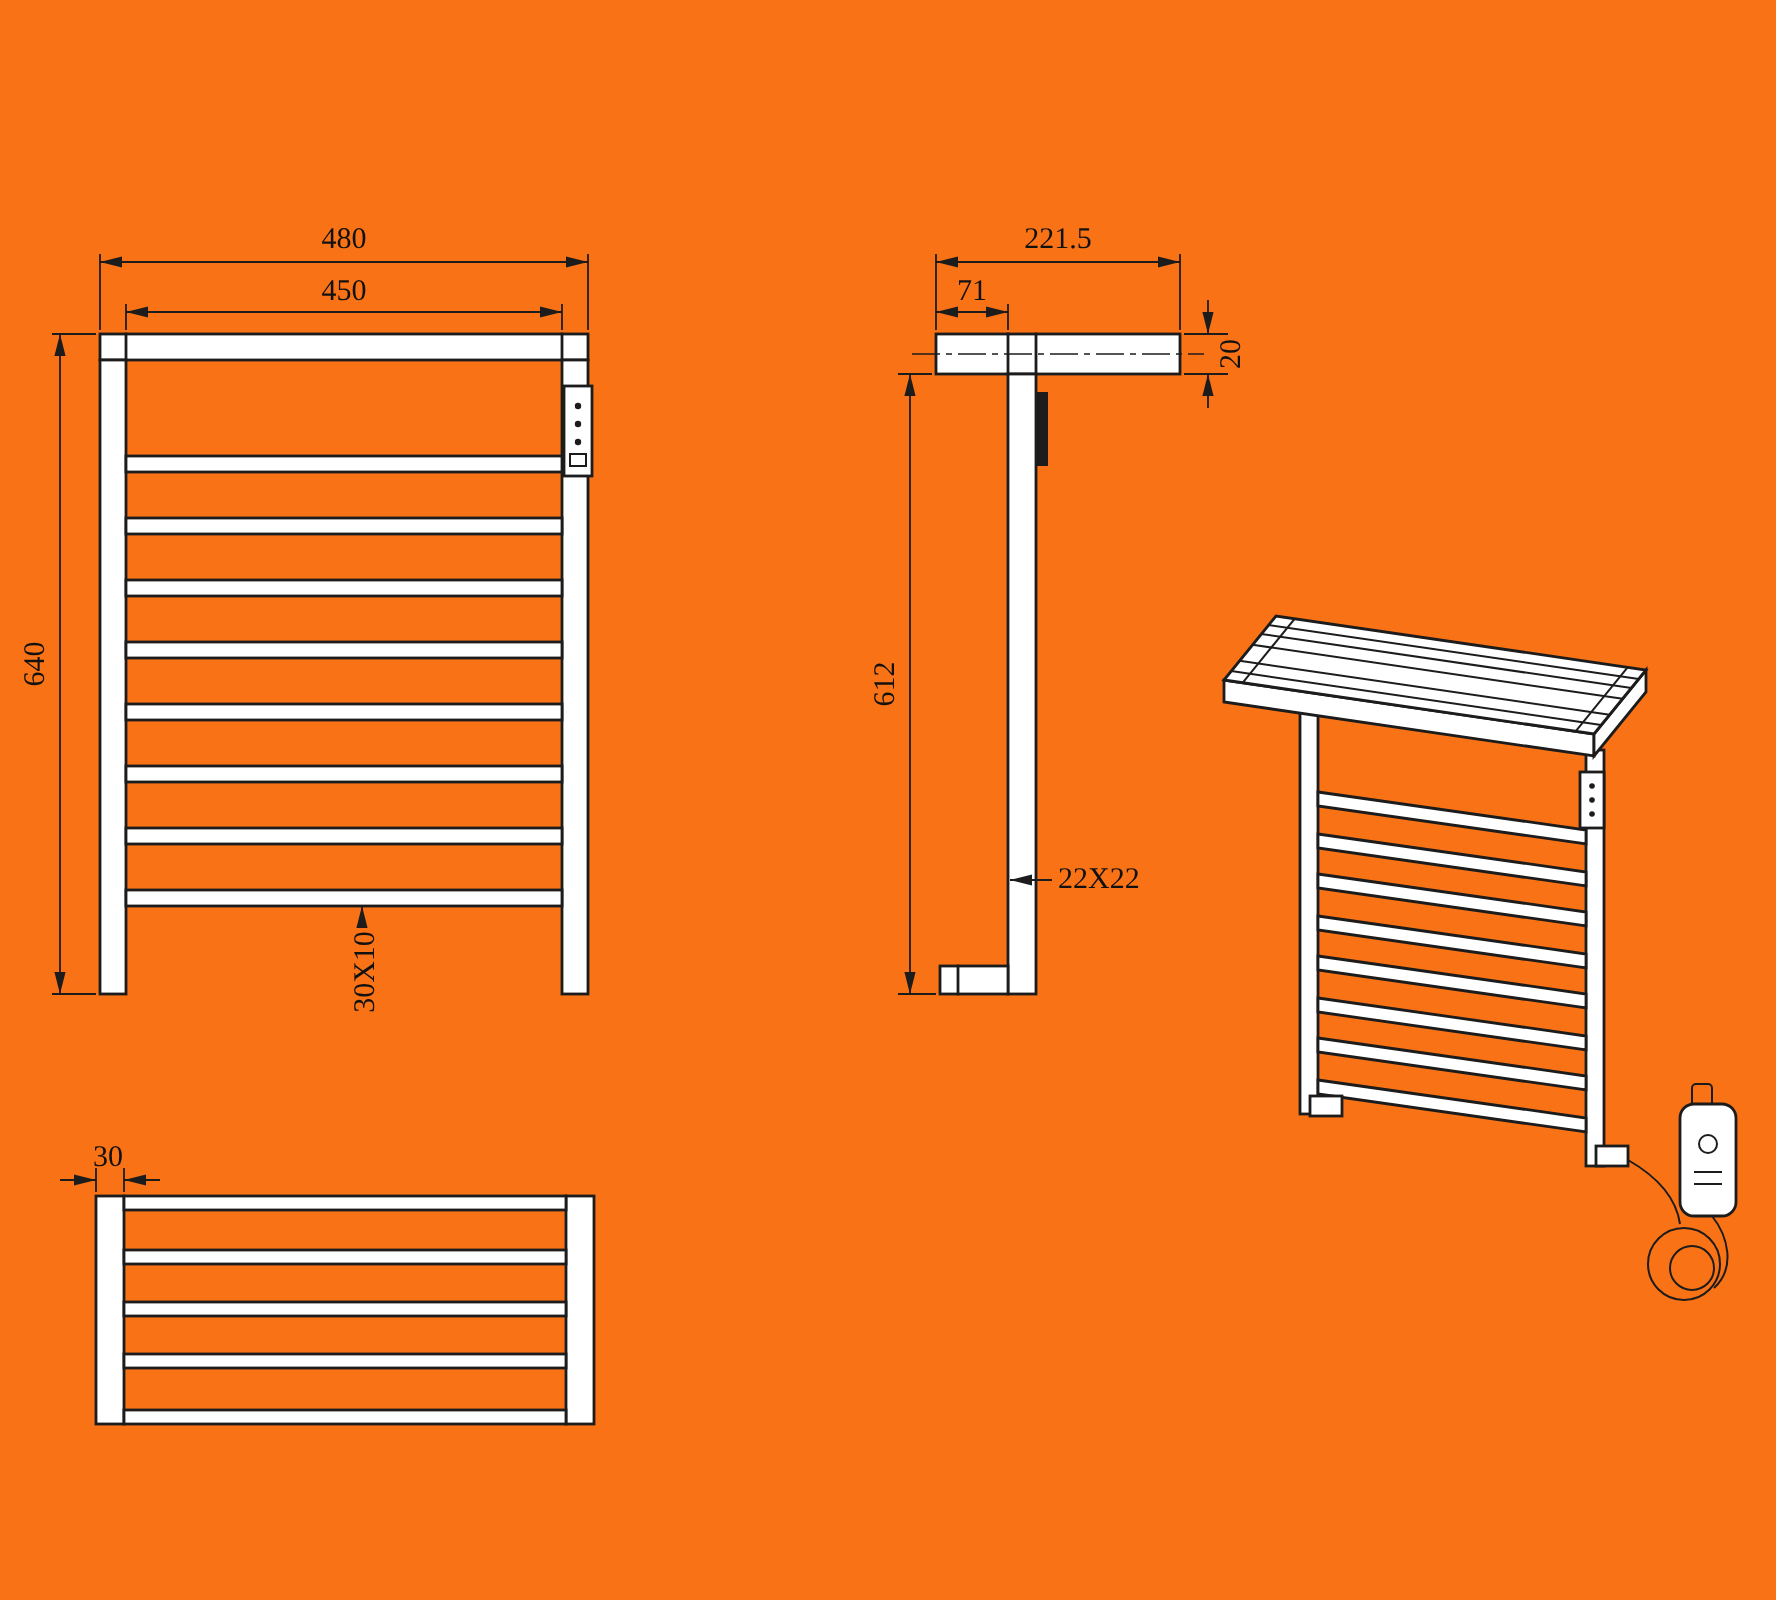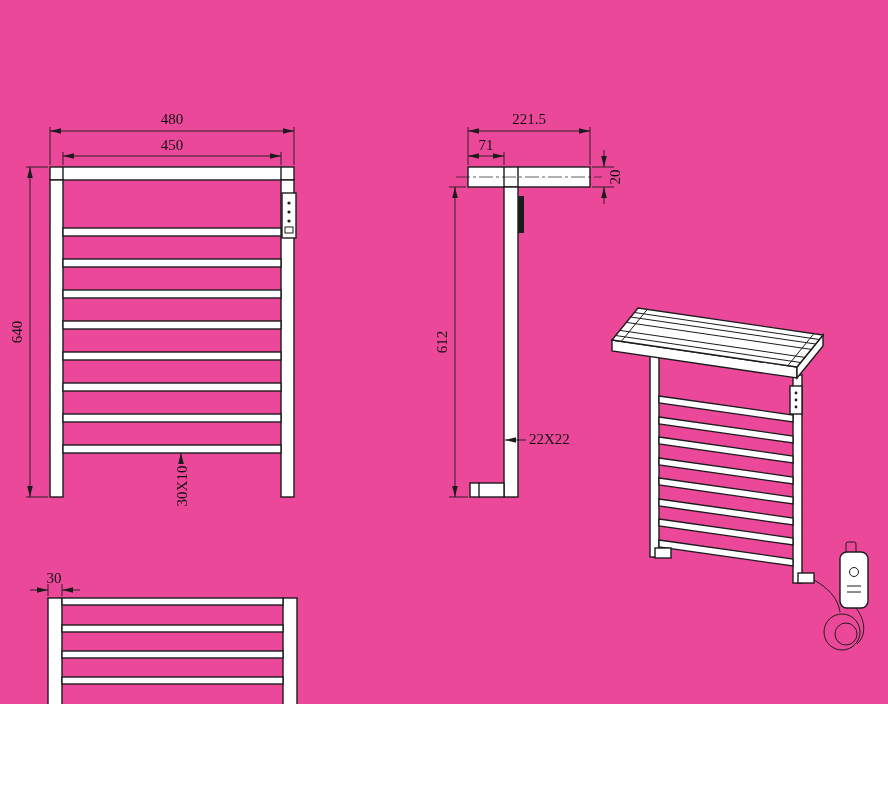--- a/index.html
+++ b/index.html
@@ -1,16 +1,16 @@
 <!DOCTYPE html>
 <html><head>
 <meta charset="utf-8">
 <style>
   html,body{margin:0;padding:0;background:#ffffff;}
-  .canvas{position:relative;width:888px;height:704px;background:#ec4899;overflow:hidden;
+  .canvas{position:relative;width:888px;height:800px;background:#f97316;overflow:hidden;
           font-family:"Liberation Serif",serif;}
   svg{display:block}
   .part{fill:none;stroke:#1c1c1c;stroke-width:1.4;stroke-linecap:square}
   .partw{fill:#ffffff;stroke:#1c1c1c;stroke-width:1.4}
   .thin{fill:none;stroke:#1c1c1c;stroke-width:1}
   .dim{fill:none;stroke:#1c1c1c;stroke-width:0.9}
   .cl{fill:none;stroke:#1c1c1c;stroke-width:0.7;stroke-dasharray:14 3 3 3}
   .dimtext{font:15px "Liberation Serif",serif;fill:#111111}
   .dot{fill:#1c1c1c;stroke:none}
 </style>

